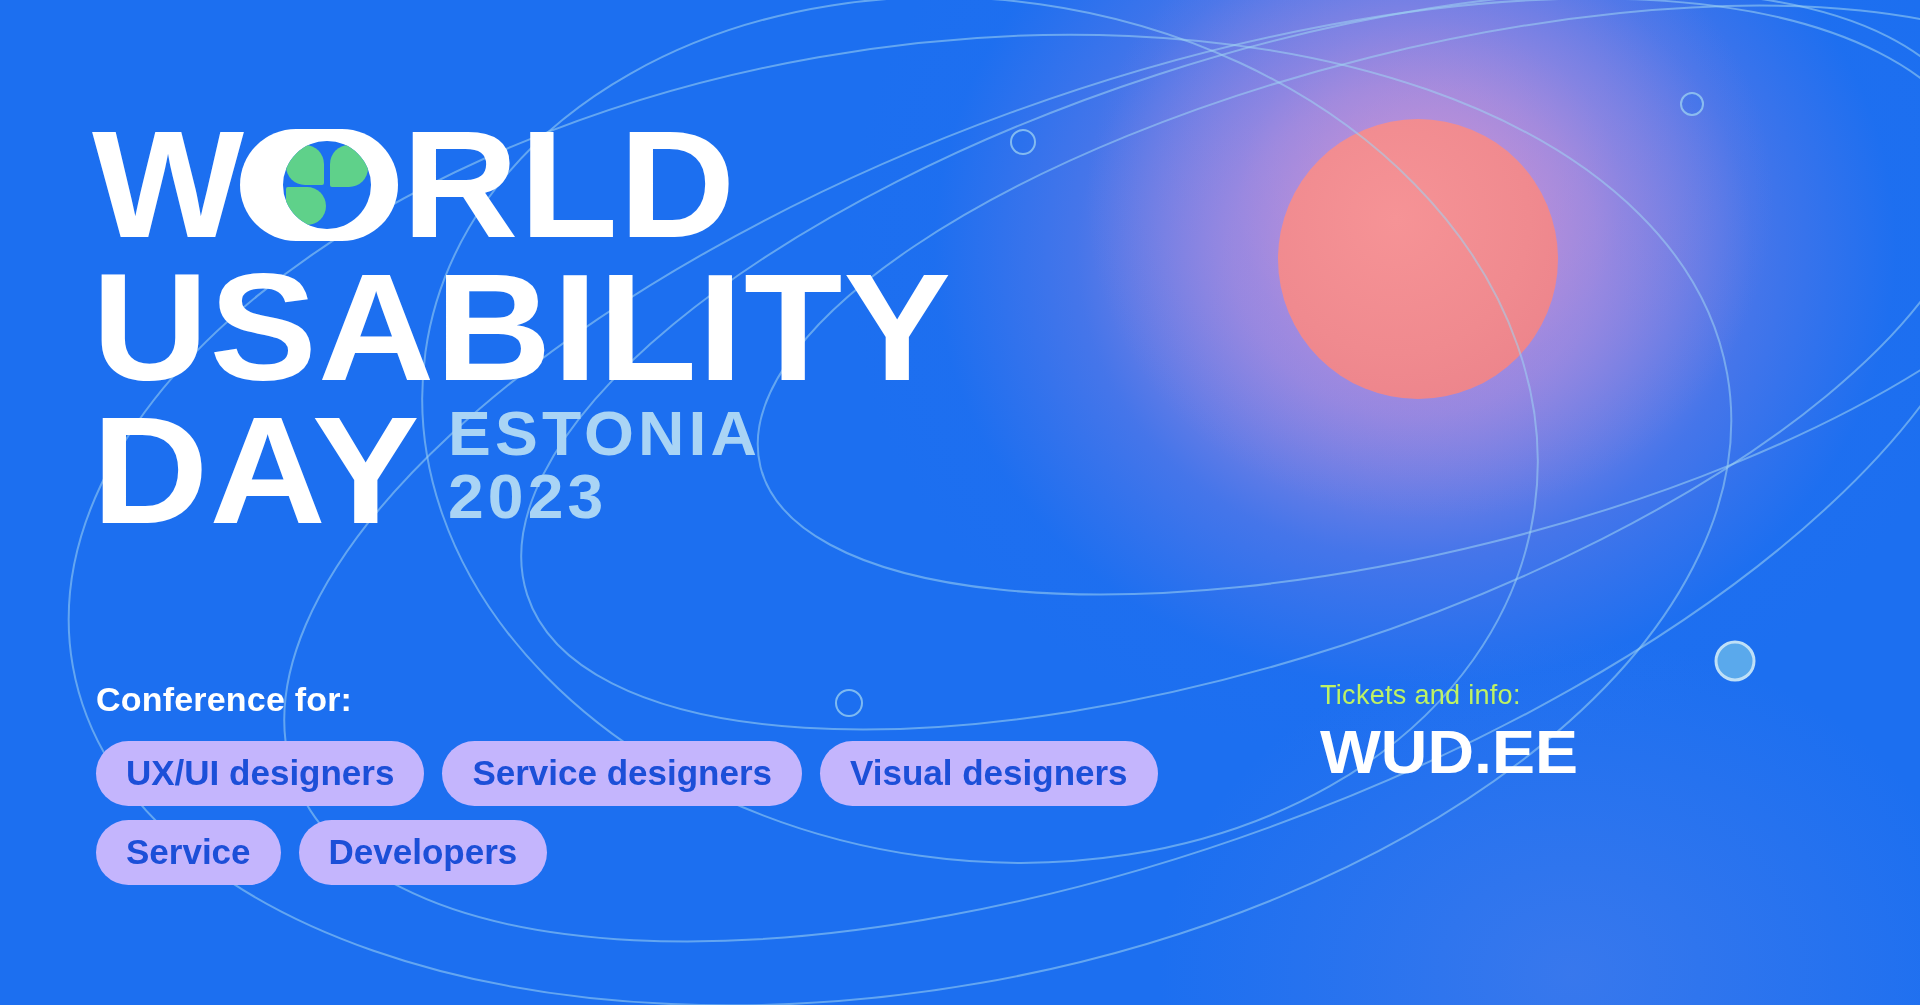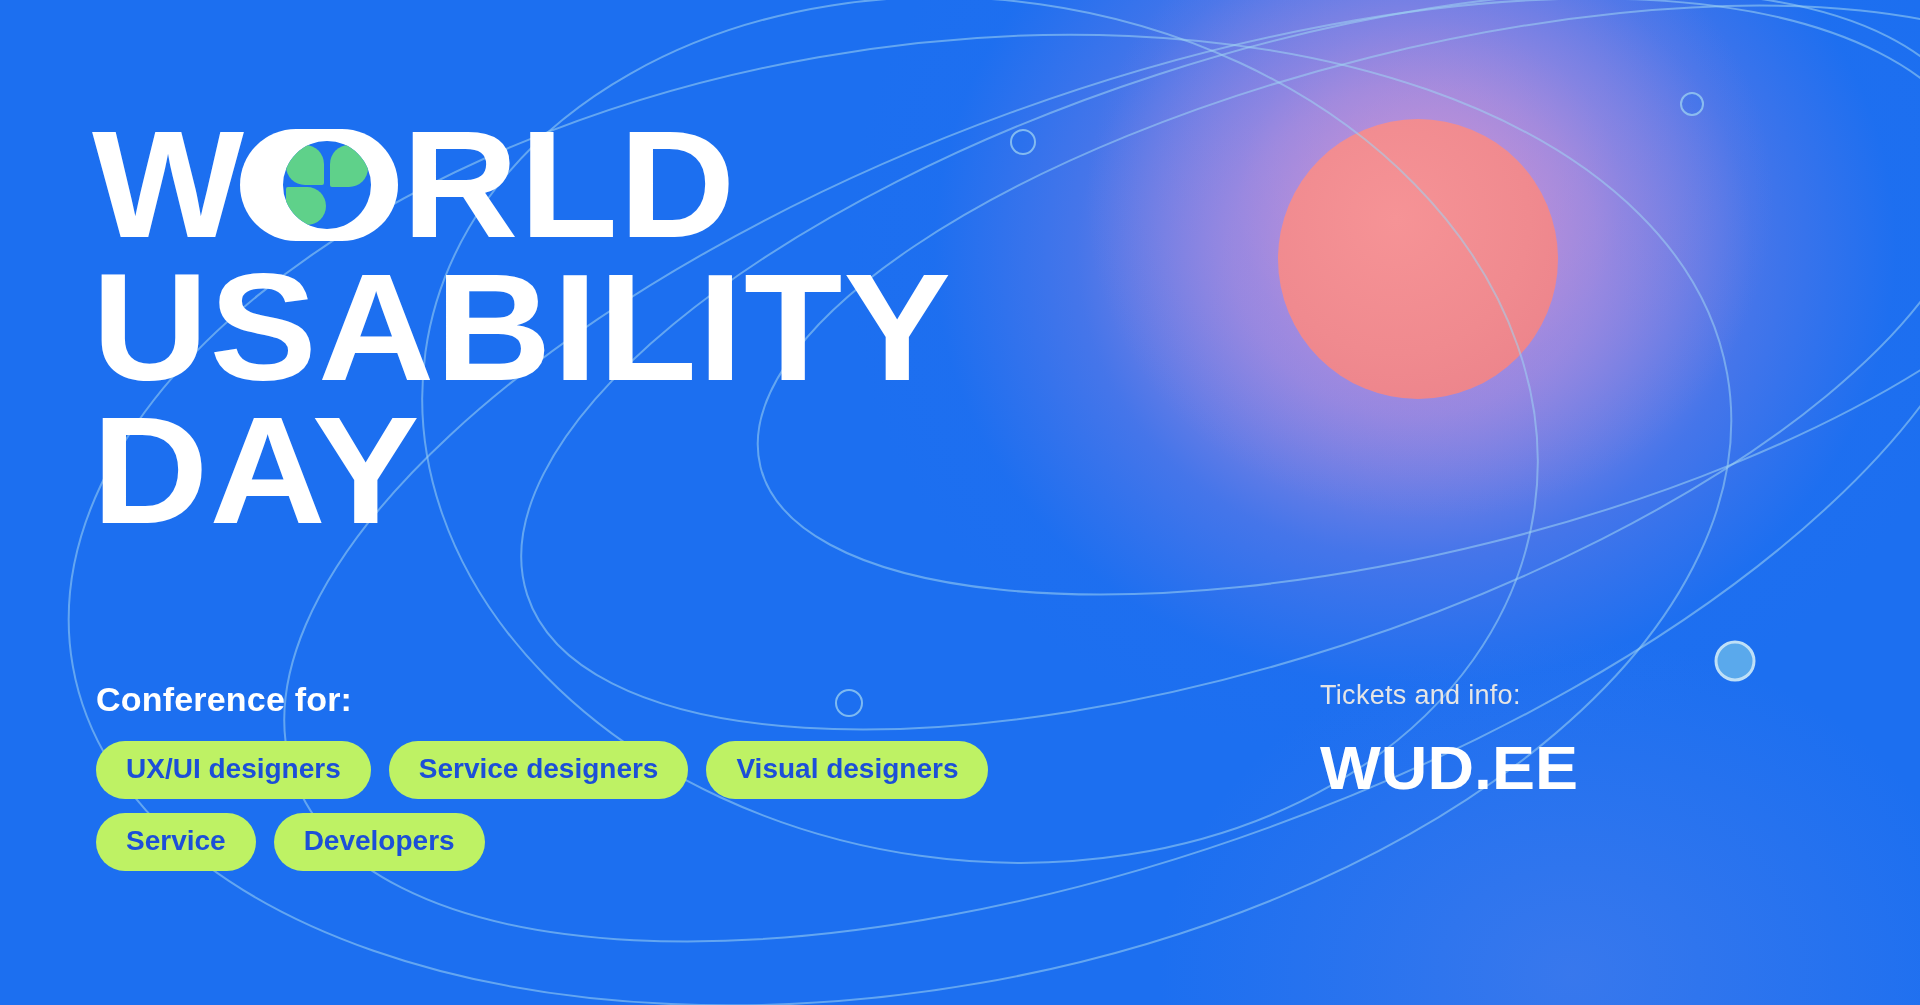--- a/index.html
+++ b/index.html
@@ -162,42 +162,42 @@
   .conf-label {
     color:#ffffff;
     font-size:34px;
     font-weight:bold;
     letter-spacing:0.2px;
     margin-bottom:22px;
   }
   .pill-rows { display:flex; flex-direction:column; gap:14px; }
   .pill-row { display:flex; gap:18px; }
   .pill {
-    background:#bef264;
+    background:#c4b5fd;
     color:#1c4fd8;
-    font-size:28px;
+    font-size:35px;
     font-weight:bold;
     border-radius:34px;
     padding:14px 30px 16px 30px;
     line-height:1.0;
     white-space:nowrap;
   }
 
   
   .tickets {
     position:absolute;
     left:1320px; top:680px;
     width:460px;
   }
   .tickets-label {
-    color:#e5e5e5;
+    color:#bef264;
     font-size:27px;
     font-weight:normal;
     letter-spacing:0.3px;
-    margin-bottom:26px;
+    margin-bottom:10px;
   }
   .tickets-url {
     color:#ffffff;
     font-size:62px;
     font-weight:bold;
     letter-spacing:0px;
     line-height:1.0;
     transform:scaleX(1.04);
     transform-origin:left top;
   }
@@ -244,20 +244,24 @@
         </span>
         <span class="word">RLD</span>
       </div>
 
       <div class="line line-usability">
         <span class="word">USABILITY</span>
       </div>
 
       <div class="line line-day">
         <span class="word">DAY</span>
+        <span class="estonia-block">
+          <span class="estonia-line">ESTONIA</span>
+          <span class="estonia-line">2023</span>
+        </span>
       </div>
 
     </div>
 
     <div class="conf">
       <div class="conf-label">Conference for:</div>
       <div class="pill-rows">
         <div class="pill-row">
           <span class="pill">UX/UI designers</span>
           <span class="pill">Service designers</span>

